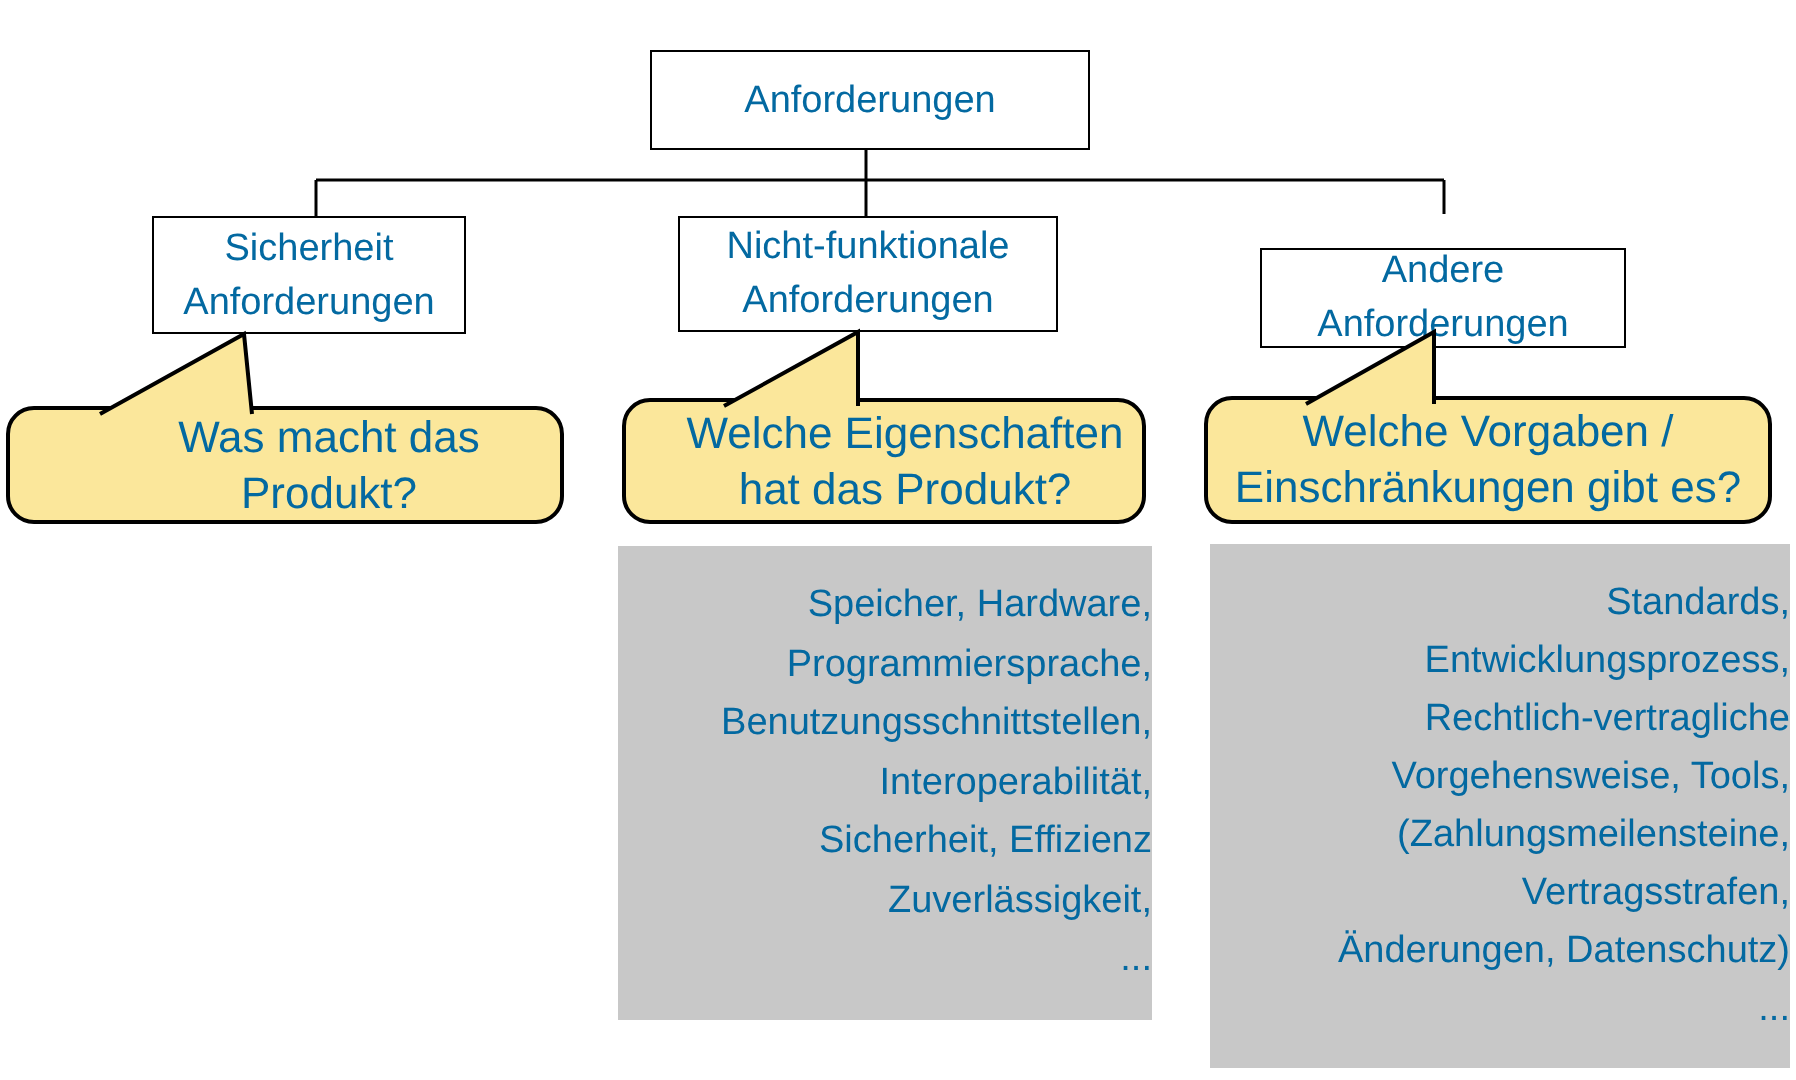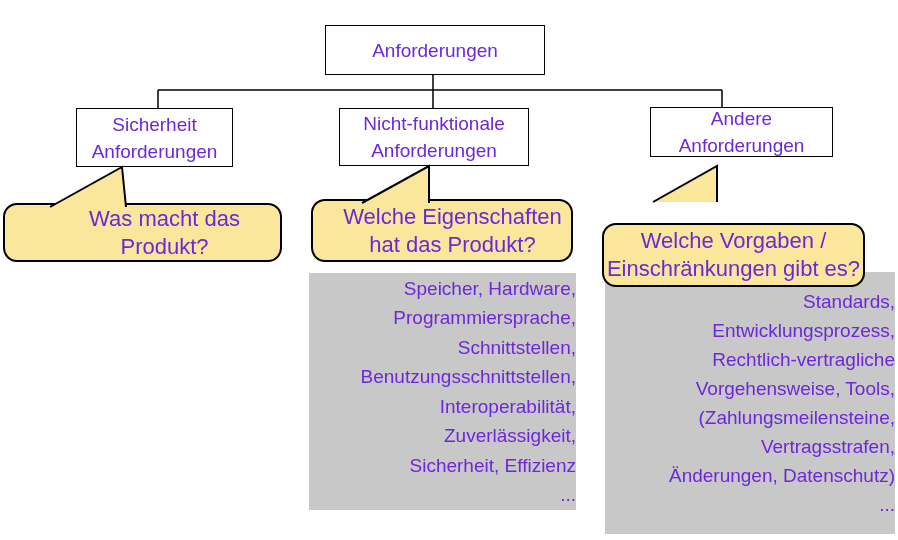--- a/index.html
+++ b/index.html
@@ -4,21 +4,21 @@
 <style>
   :root{
     --callout-fill:#FBE79B;
     --detail-fill:#C8C8C8;
     --line-color:#000000;
     --box-fill:#FFFFFF;
   }
   html,body{margin:0;padding:0;background:#fff;}
   #canvas{
     position:relative;width:898px;height:540px;background:#fff;
-    font-family:"Liberation Sans",sans-serif;color:#6d28d9;overflow:hidden;
+    font-family:"Liberation Sans",sans-serif;color:#0369a1;overflow:hidden;
   }
   .node{
     position:absolute;background:var(--box-fill);
     border:1.5px solid var(--line-color);
     display:flex;flex-direction:column;align-items:center;justify-content:center;
     text-align:center;font-size:19px;line-height:27px;box-sizing:border-box;
   }
   .callout{
     position:absolute;background:var(--callout-fill);
     border:2px solid var(--line-color);border-radius:14px;
@@ -31,24 +31,24 @@
     display:flex;flex-direction:column;align-items:center;justify-content:center;
     text-align:right;font-size:19px;box-sizing:border-box;z-index:1;
   }
   .detail .dline{width:100%;}
   #detail-nf .dline{line-height:29.5px;}
   #detail-an .dline{line-height:29px;}
   #overlay{position:absolute;left:0;top:0;width:898px;height:540px;z-index:3;pointer-events:none;}
   #root-box{left:325px;top:25px;width:220px;height:50px;}
   #child-funktionale{left:76px;top:108px;width:157px;height:59px;}
   #child-nicht-funktionale{left:339px;top:108px;width:190px;height:58px;}
-  #child-andere{left:630px;top:107px;width:183px;height:50px;margin-left:20px;}
+  #child-andere{left:630px;top:124px;width:183px;height:50px;}
   #callout-funktionale{left:3px;top:203px;width:279px;height:59px;padding-left:44px;}
   #callout-nicht-funktionale{left:311px;top:199px;width:262px;height:63px;padding-left:21px;}
-  #callout-andere{left:602px;top:198px;width:263px;height:64px;margin-top:25px;}
+  #callout-andere{left:602px;top:198px;width:284px;height:64px;}
   #detail-nf{left:309px;top:273px;width:267px;height:237px;}
   #detail-an{left:605px;top:272px;width:290px;height:262px;}
 </style>
 </head>
 <body>
 
 <div id="canvas">
 
   <div class="node" id="root-box">
     <div>Anforderungen</div>
@@ -79,25 +79,24 @@
   </div>
 
   <div class="callout" id="callout-andere">
     <div>Welche Vorgaben /</div>
     <div>Einschränkungen gibt es?</div>
   </div>
 
   <div class="detail" id="detail-nf">
     <div class="dline">Speicher, Hardware,</div>
     <div class="dline">Programmiersprache,</div>
-    <div class="dline">Schnittstellen,</div>
     <div class="dline">Benutzungsschnittstellen,</div>
     <div class="dline">Interoperabilität,</div>
+    <div class="dline">Sicherheit, Effizienz</div>
     <div class="dline">Zuverlässigkeit,</div>
-    <div class="dline">Sicherheit, Effizienz</div>
     <div class="dline">...</div>
   </div>
 
   <div class="detail" id="detail-an">
     <div class="dline">Standards,</div>
     <div class="dline">Entwicklungsprozess,</div>
     <div class="dline">Rechtlich-vertragliche</div>
     <div class="dline">Vorgehensweise, Tools,</div>
     <div class="dline">(Zahlungsmeilensteine,</div>
     <div class="dline">Vertragsstrafen,</div>

